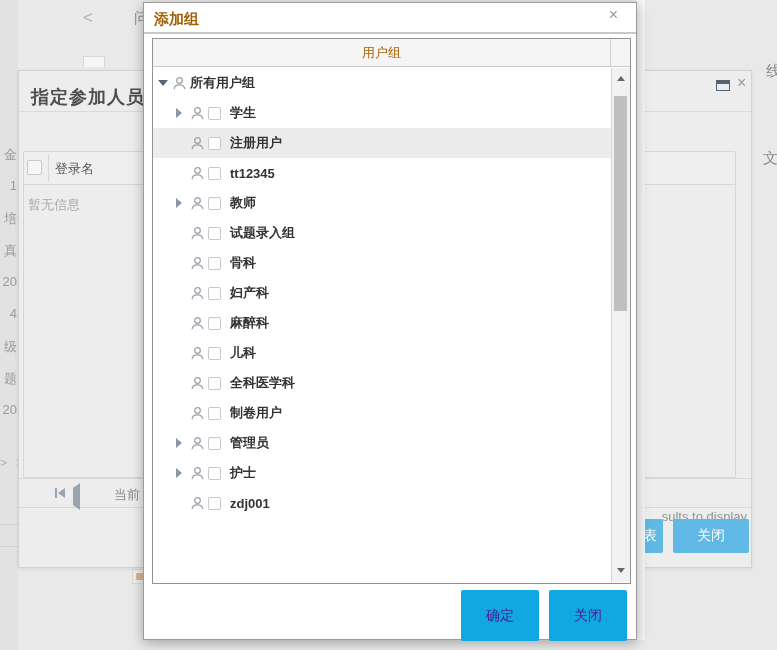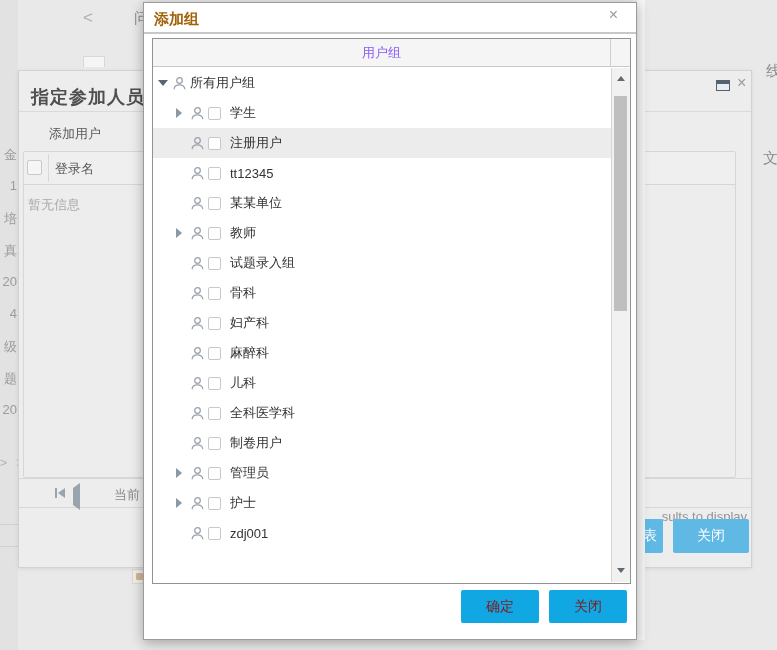--- a/index.html
+++ b/index.html
@@ -55,42 +55,42 @@
 
   
   .modal { position:absolute; left:143px; top:2px; width:494px; height:638px;
     background:#fff; border:1px solid #9b9b9b; box-shadow:0 3px 12px rgba(0,0,0,0.3); }
   .m-title { position:absolute; left:10px; top:7px; font-size:15px; font-weight:bold; color:#a16207; }
   .m-close { position:absolute; right:18px; top:3px; font-size:16px; color:#9a9a9a; cursor:pointer; }
   .m-sep { position:absolute; left:0; top:29px; width:100%; height:2px; background:#c8c8c8; }
 
   .m-list { position:absolute; left:8px; top:35px; width:479px; height:546px; border:1px solid #929292; background:#fff; }
   .m-header { position:absolute; left:0; top:0; width:100%; height:28px; background:#f5f5f5; border-bottom:1px solid #c9c9c9; }
-  .m-header-main { position:absolute; left:0; top:0; width:458px; height:28px; line-height:27px; text-align:center; font-size:13px; color:#8b5cf6; border-right:1px solid #cfcfcf; }
+  .m-header-main { position:absolute; left:0; top:0; width:458px; height:28px; line-height:27px; text-align:center; font-size:13px; color:#a16207; border-right:1px solid #cfcfcf; }
   .m-body { position:absolute; left:0; top:29px; right:19px; bottom:1px; overflow:hidden; background:#fff; }
-  .trow { height:30px; display:flex; align-items:center; font-size:13px; color:#333; cursor:default; }
+  .trow { height:30px; display:flex; align-items:center; font-size:13px; color:#333; cursor:default;font-weight:bold; }
   .trow.selected { background:#ececec; }
   .trow.indent0 { padding-left:5px; }
   .trow.indent1 { padding-left:23px; }
   .toggle { width:14px; display:inline-flex; align-items:center; flex:none; }
   .tg-exp { width:0; height:0; border-left:5px solid transparent; border-right:5px solid transparent; border-top:6px solid #5a6570; }
   .tg-col { width:0; height:0; border-top:5px solid transparent; border-bottom:5px solid transparent; border-left:6px solid #8a98a6; }
   .picon { flex:none; width:15px; height:15px; margin-right:3px; }
   .picon svg { width:15px; height:15px; display:block; }
   .cbx { flex:none; width:13px; height:13px; border:1px solid #c8c8c8; border-radius:2px; background:#fff; margin-right:9px; }
   .tlabel { white-space:nowrap; }
 
   .m-scrollbar { position:absolute; right:0; top:29px; width:19px; bottom:1px; background:#f1f1f1; border-left:1px solid #d5d5d5; }
   .sb-up, .sb-down { position:absolute; left:0; width:100%; height:16px; display:flex; align-items:center; justify-content:center; cursor:pointer; }
   .sb-up { top:2px; } .sb-down { bottom:4px; }
   .tri-up { width:0; height:0; border-left:4px solid transparent; border-right:4px solid transparent; border-bottom:5px solid #5f6972; }
   .tri-dn { width:0; height:0; border-left:4px solid transparent; border-right:4px solid transparent; border-top:5px solid #5f6972; }
   .sb-thumb { position:absolute; left:2px; right:3px; top:28px; height:215px; background:#bfbfbf; cursor:grab; }
 
-  .m-btn { position:absolute; top:587px; width:78px; height:33px; border:none; border-radius:2px; color:#7f1d1d; font-size:14px; font-family:inherit; cursor:pointer; }
+  .m-btn { position:absolute; top:587px; width:78px; height:51px; border:none; border-radius:2px; color:#4c1d95; font-size:14px; font-family:inherit; cursor:pointer; }
   .m-ok { left:317px; }
   .m-cl { left:405px; }
 </style>
 </head>
 <body>
 
 <div class="page">
 
   <span class="chevron">&lt;</span>
   <div class="top-partial-btn"></div>
@@ -111,21 +111,20 @@
   <div class="under-icon"></div>
   <span class="frag-wen">问</span>
   <span class="edge-char edge-e1">线</span>
   <span class="edge-char edge-e2">文</span>
 
   <div class="bdialog">
     <div class="bd-title">指定参加人员</div>
     <span class="bd-max"></span>
     <span class="bd-close">×</span>
     <div class="bd-sep"></div>
-    <div class="bd-tab">添加用户</div>
     <div class="bd-grid">
       <div class="bd-grid-header">
         <span class="bd-cb"></span>
         <span class="bd-col-sep"></span>
         <span class="bd-col-label">登录名</span>
       </div>
       <div class="bd-empty">暂无信息</div>
     </div>
     <div class="bd-pagebar">
       <span class="pg-first">
@@ -192,31 +191,20 @@
             <span class="picon">
               <svg viewBox="0 0 16 16" xmlns="http://www.w3.org/2000/svg">
                 <circle cx="8" cy="4.8" r="3" fill="none" stroke="#99a1ab" stroke-width="1.3"></circle>
                 <path d="M2.3 14.2c0-3.2 2.6-4.8 5.7-4.8s5.7 1.6 5.7 4.8" fill="none" stroke="#99a1ab" stroke-width="1.3"></path>
               </svg>
             </span>
             <span class="cbx"></span>
             <span class="tlabel">tt12345</span>
           </div>
           <div class="trow indent1">
-            <span class="toggle"></span>
-            <span class="picon">
-              <svg viewBox="0 0 16 16" xmlns="http://www.w3.org/2000/svg">
-                <circle cx="8" cy="4.8" r="3" fill="none" stroke="#99a1ab" stroke-width="1.3"></circle>
-                <path d="M2.3 14.2c0-3.2 2.6-4.8 5.7-4.8s5.7 1.6 5.7 4.8" fill="none" stroke="#99a1ab" stroke-width="1.3"></path>
-              </svg>
-            </span>
-            <span class="cbx"></span>
-            <span class="tlabel">某某单位</span>
-          </div>
-          <div class="trow indent1">
             <span class="toggle">
               <span class="tg-col"></span>
             </span>
             <span class="picon">
               <svg viewBox="0 0 16 16" xmlns="http://www.w3.org/2000/svg">
                 <circle cx="8" cy="4.8" r="3" fill="none" stroke="#99a1ab" stroke-width="1.3"></circle>
                 <path d="M2.3 14.2c0-3.2 2.6-4.8 5.7-4.8s5.7 1.6 5.7 4.8" fill="none" stroke="#99a1ab" stroke-width="1.3"></path>
               </svg>
             </span>
             <span class="cbx"></span>

